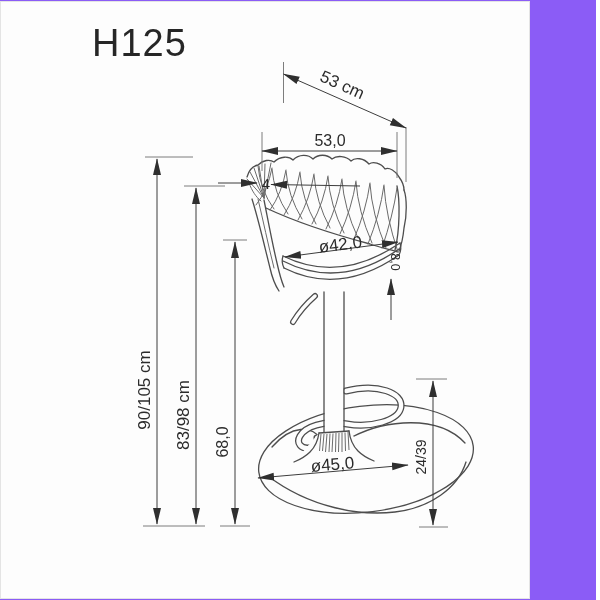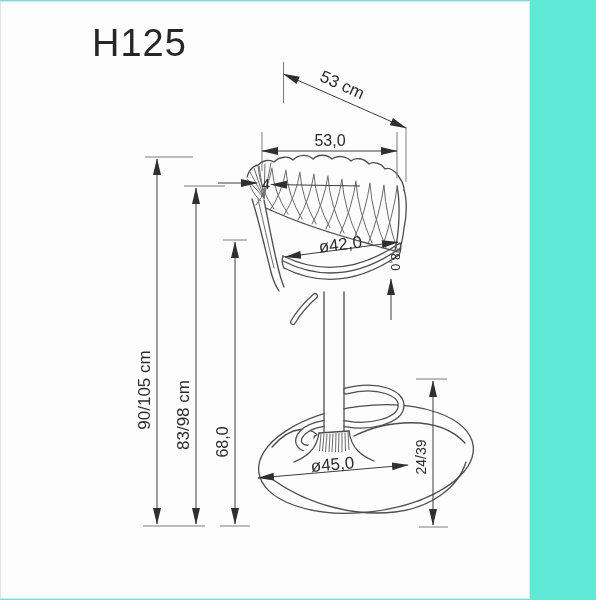--- a/index.html
+++ b/index.html
@@ -1,16 +1,16 @@
 <!DOCTYPE html>
 <html><head>
 <meta charset="utf-8">
 <style>
   html,body{margin:0;padding:0;background:#ffffff;}
-  .stage{position:relative;width:596px;height:600px;background:#5eead4;overflow:hidden;
+  .stage{position:relative;width:596px;height:600px;background:#8b5cf6;overflow:hidden;
          font-family:"Liberation Sans",sans-serif;}
   .canvas{position:absolute;left:0;top:1px;width:528px;height:596px;
           border:1px solid #e4e4e4;background:#fdfdfd;}
   .title{position:absolute;left:92px;top:22px;font-size:38px;color:#262626;
          letter-spacing:1px;font-family:"Liberation Sans",sans-serif;}
   svg{position:absolute;left:0;top:0;}
   .outline{fill:none;stroke:#4d4d4d;stroke-width:1.3;stroke-linecap:round;stroke-linejoin:round;}
   .weave{fill:none;stroke:#6a6a6a;stroke-width:1;stroke-linecap:round;}
   .tube-o{fill:none;stroke:#4d4d4d;stroke-width:7;stroke-linecap:round;}
   .tube-i{fill:none;stroke:#fdfdfd;stroke-width:4.5;stroke-linecap:round;}

